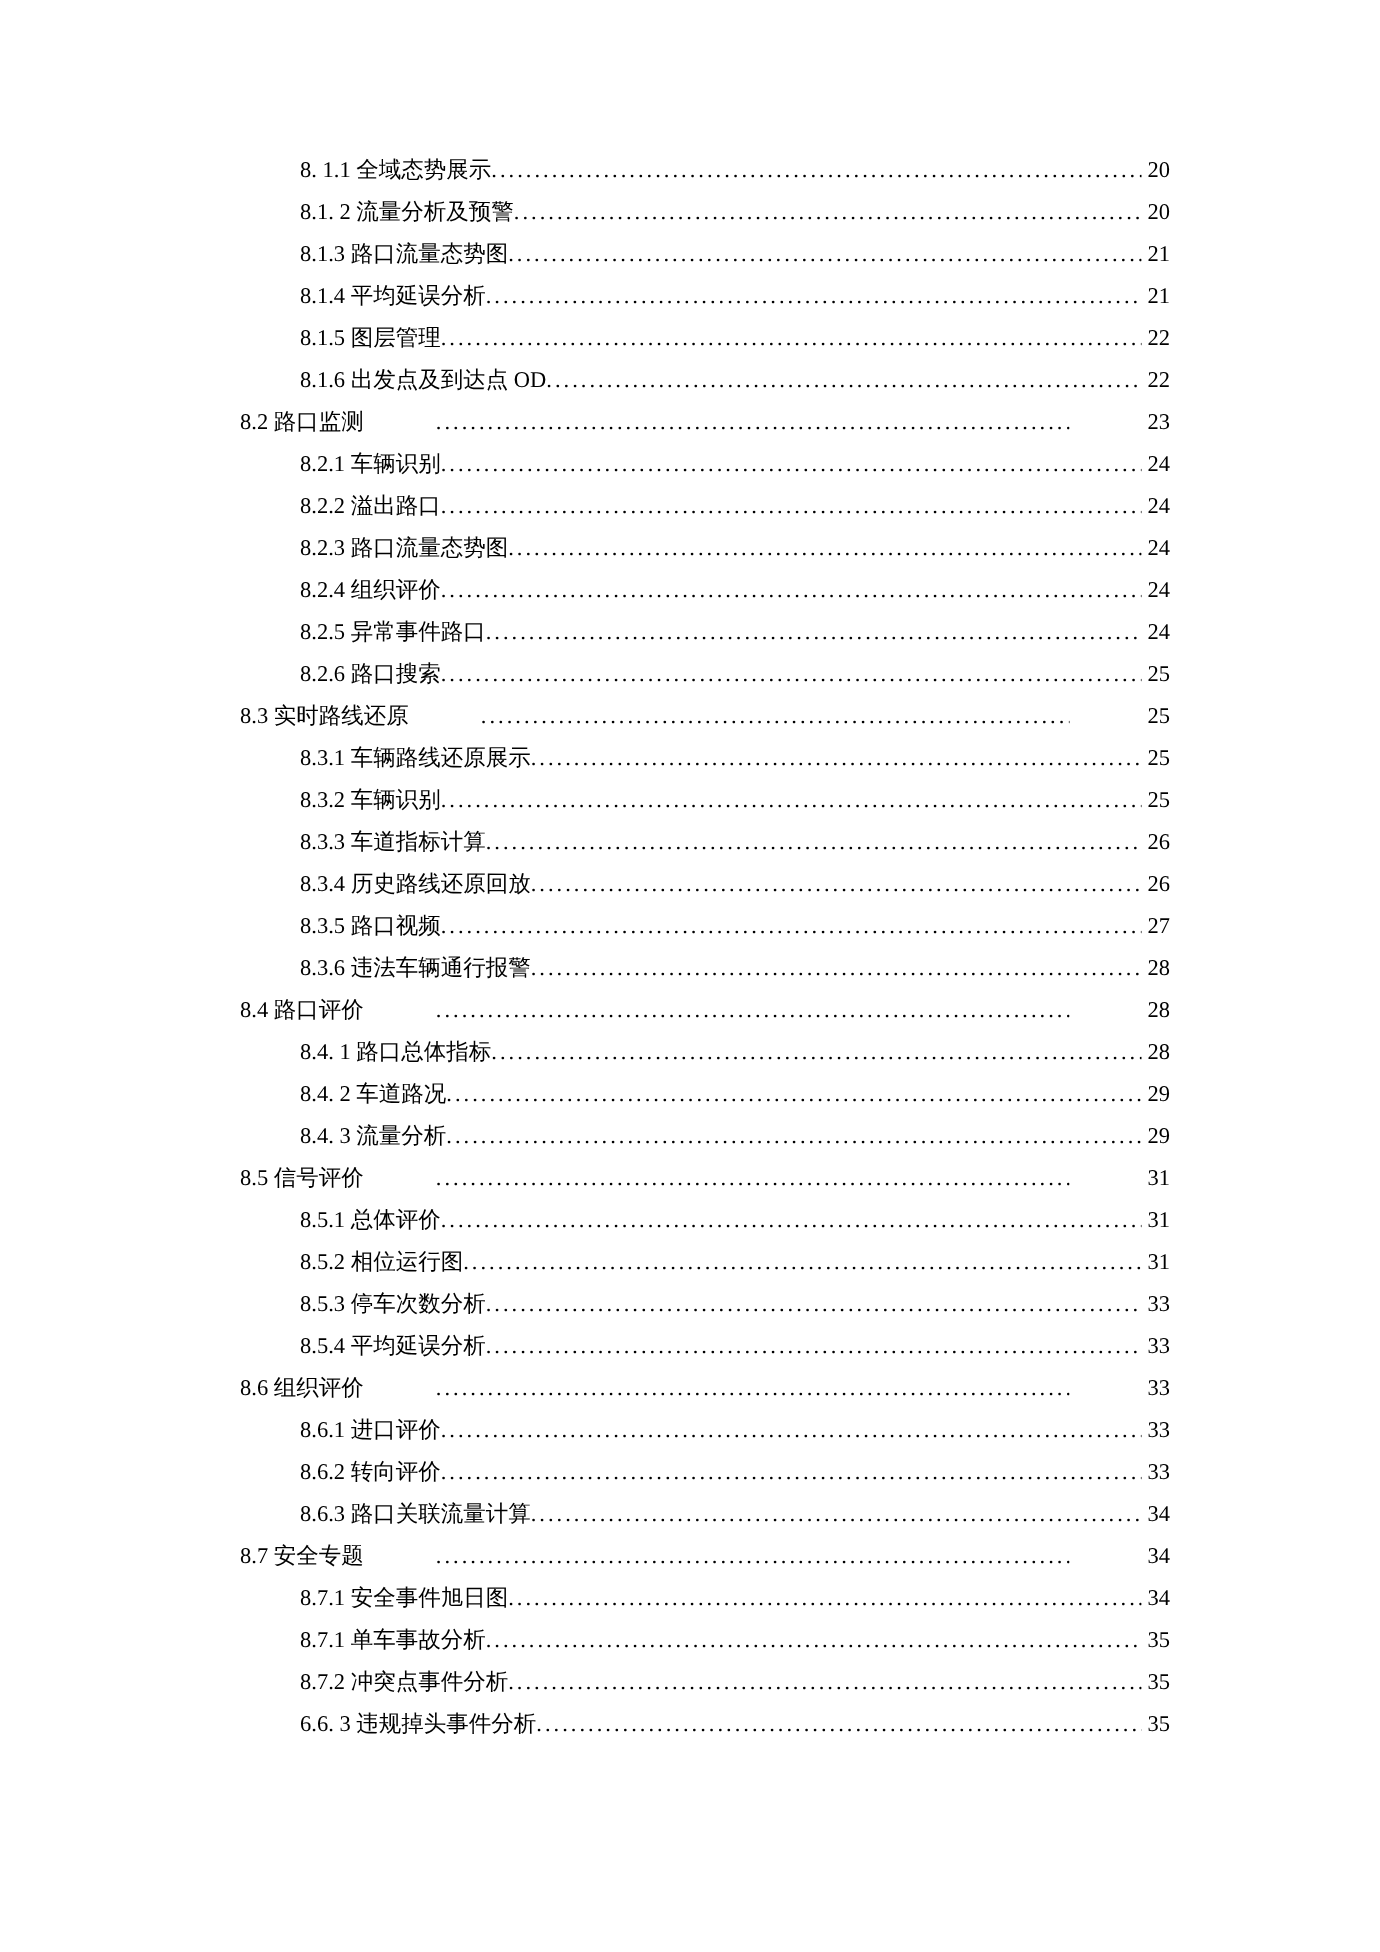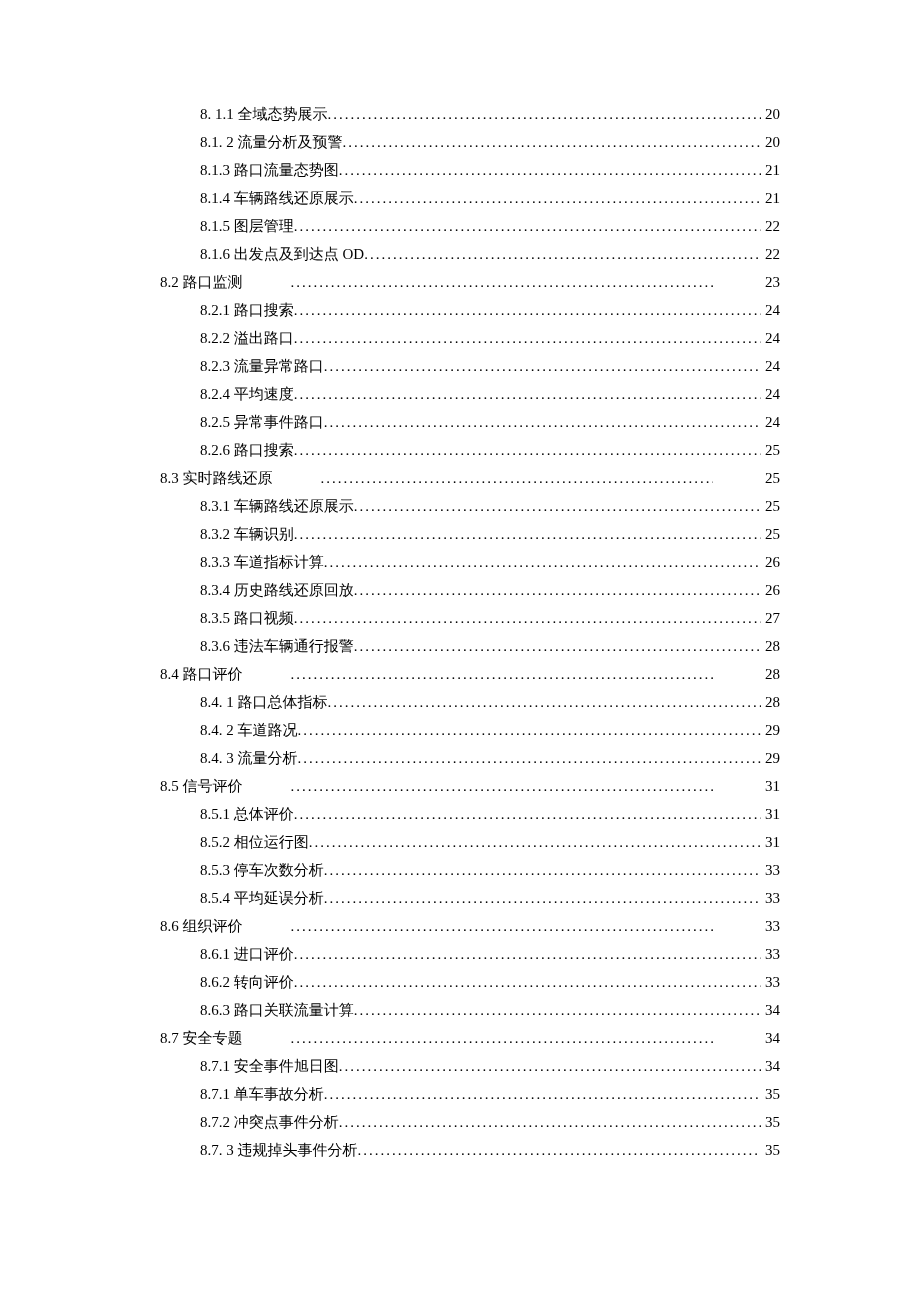--- a/index.html
+++ b/index.html
@@ -54,56 +54,56 @@
       <span class="lbl">8.1. 2 流量分析及预警 </span>
       <span class="dots"></span>
       <span class="pg">20</span>
     </div>
     <div class="toc-line lvl2">
       <span class="lbl">8.1.3 路口流量态势图</span>
       <span class="dots"></span>
       <span class="pg">21</span>
     </div>
     <div class="toc-line lvl2">
-      <span class="lbl">8.1.4 车辆路线还原展示</span>
+      <span class="lbl">8.1.4 平均延误分析</span>
       <span class="dots"></span>
       <span class="pg">21</span>
     </div>
     <div class="toc-line lvl2">
       <span class="lbl">8.1.5 图层管理</span>
       <span class="dots"></span>
       <span class="pg">22</span>
     </div>
     <div class="toc-line lvl2">
       <span class="lbl">8.1.6 出发点及到达点 OD</span>
       <span class="dots"></span>
       <span class="pg">22</span>
     </div>
     <div class="toc-line lvl1">
       <span class="lbl">8.2 路口监测</span>
       <span class="dots"></span>
       <span class="pg">23</span>
     </div>
     <div class="toc-line lvl2">
-      <span class="lbl">8.2.1 路口搜索</span>
+      <span class="lbl">8.2.1 车辆识别</span>
       <span class="dots"></span>
       <span class="pg">24</span>
     </div>
     <div class="toc-line lvl2">
       <span class="lbl">8.2.2 溢出路口</span>
       <span class="dots"></span>
       <span class="pg">24</span>
     </div>
     <div class="toc-line lvl2">
-      <span class="lbl">8.2.3 流量异常路口</span>
-      <span class="dots"></span>
-      <span class="pg">24</span>
-    </div>
-    <div class="toc-line lvl2">
-      <span class="lbl">8.2.4 平均速度</span>
+      <span class="lbl">8.2.3 路口流量态势图</span>
+      <span class="dots"></span>
+      <span class="pg">24</span>
+    </div>
+    <div class="toc-line lvl2">
+      <span class="lbl">8.2.4 组织评价</span>
       <span class="dots"></span>
       <span class="pg">24</span>
     </div>
     <div class="toc-line lvl2">
       <span class="lbl">8.2.5 异常事件路口</span>
       <span class="dots"></span>
       <span class="pg">24</span>
     </div>
     <div class="toc-line lvl2">
       <span class="lbl">8.2.6 路口搜索</span>
@@ -224,17 +224,17 @@
       <span class="lbl">8.7.1 单车事故分析</span>
       <span class="dots"></span>
       <span class="pg">35</span>
     </div>
     <div class="toc-line lvl2">
       <span class="lbl">8.7.2 冲突点事件分析</span>
       <span class="dots"></span>
       <span class="pg">35</span>
     </div>
     <div class="toc-line lvl2">
-      <span class="lbl">8.7. 3 违规掉头事件分析 </span>
+      <span class="lbl">6.6. 3 违规掉头事件分析 </span>
       <span class="dots"></span>
       <span class="pg">35</span>
     </div>
   </div>
 
 </body></html>

